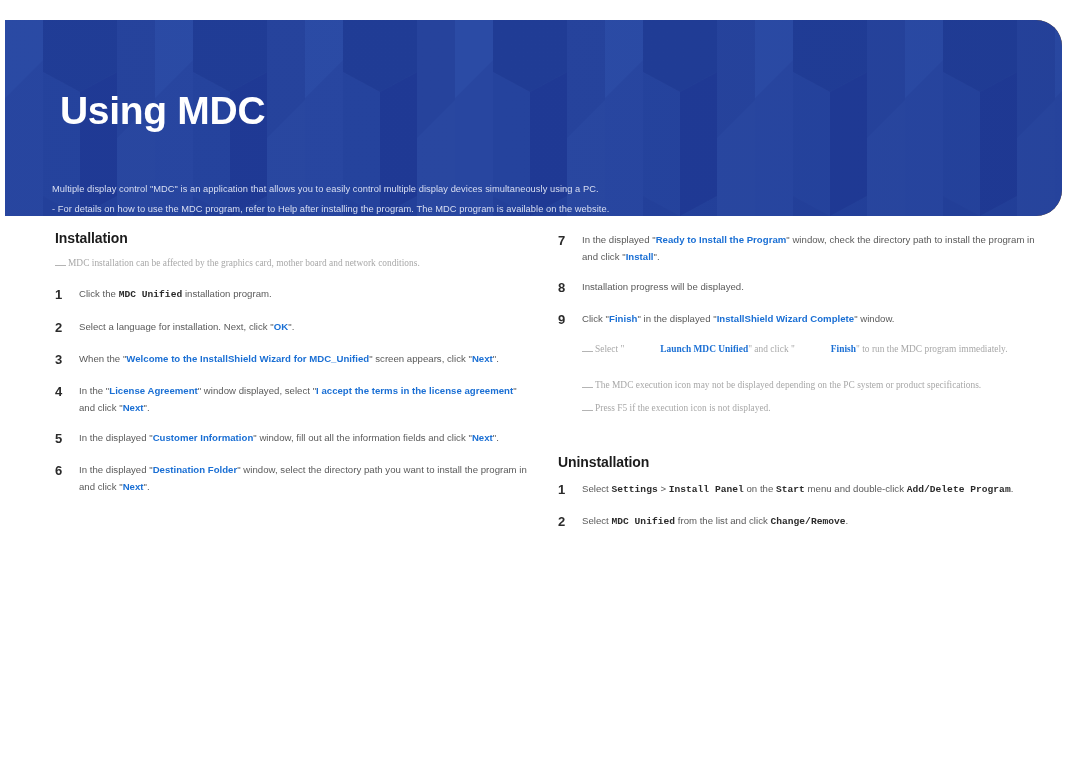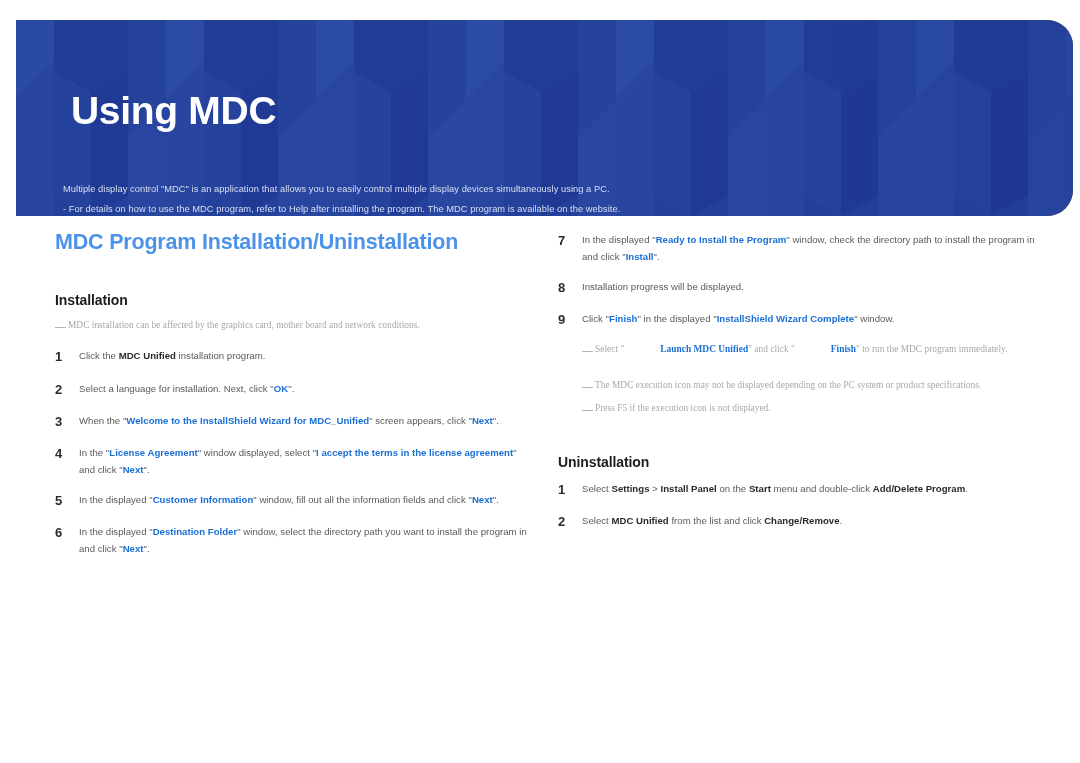--- a/index.html
+++ b/index.html
@@ -7,21 +7,21 @@
   body {
     background:#ffffff;
     font-family:"Liberation Sans", sans-serif;
     color:#3c3c3c;
     overflow:hidden;
   }
 
   
   .banner {
     position:absolute;
-    left:16px; top:20px;
+    left:5px; top:20px;
     width:1057px; height:196px;
     background:#a16207;
     border-top-right-radius:26px;
     border-bottom-right-radius:26px;
     overflow:hidden;
   }
   .banner-pattern {
     position:absolute; inset:0;
     opacity:1;
   }
@@ -103,21 +103,21 @@
     padding-top:0px;
   }
   .step-num.wide { flex:0 0 24px; margin-left:-5px; }
   .step-text {
     flex:1 1 auto;
     font-size:9.6px;
     line-height:1.72;
     color:#5a5a5a;
     letter-spacing:0.02px;
   }
-  .step-text b { color:#2b2b2b; font-weight:bold; }
+  .step-text b { color:#2b2b2b; font-weight:bold;font-family:Liberation Mono, monospace; }
   .step-text .hl { color:#1a6fd4; font-weight:bold;margin-top:30px; }
   .step-text .q { color:#5a5a5a; }
 
   
   .note {
     display:flex;
     align-items:flex-start;
     margin-bottom:8px;
     margin-top:-1px;
   }
@@ -182,21 +182,20 @@
       <p>Multiple display control "MDC" is an application that allows you to easily control multiple display devices simultaneously using a PC.</p>
       <p>- For details on how to use the MDC program, refer to Help after installing the program. The MDC program is available on the website.</p>
     </div>
   </div>
 </div>
 
 <div class="content">
 
   <div class="col-left">
 
-    <h1 class="main-heading">MDC Program Installation/Uninstallation</h1>
 
     <h2 class="sub-heading">Installation</h2>
 
     <div class="note">
       <span class="note-dash"></span>
       <span class="note-text">MDC installation can be affected by the graphics card, mother board and network conditions.</span>
     </div>
 
     <div class="spacer-sm"></div>
 

